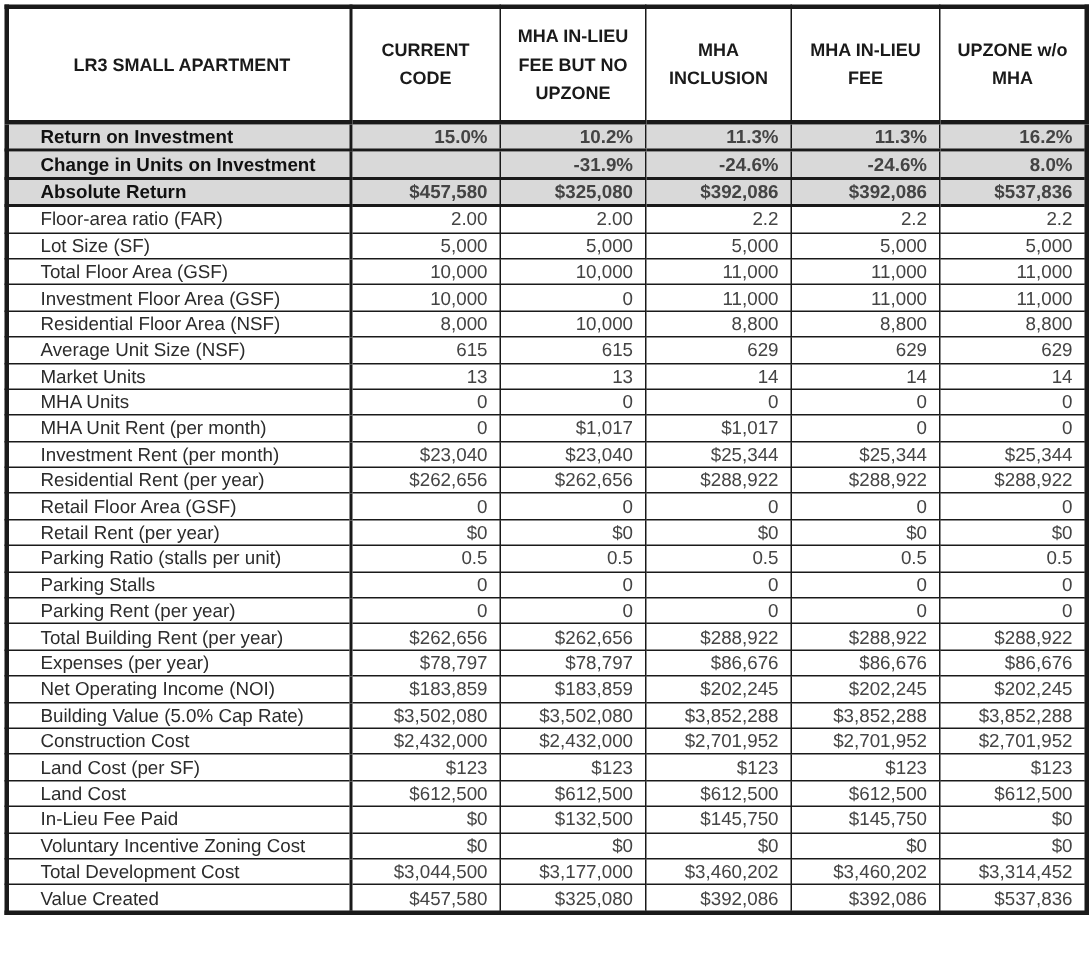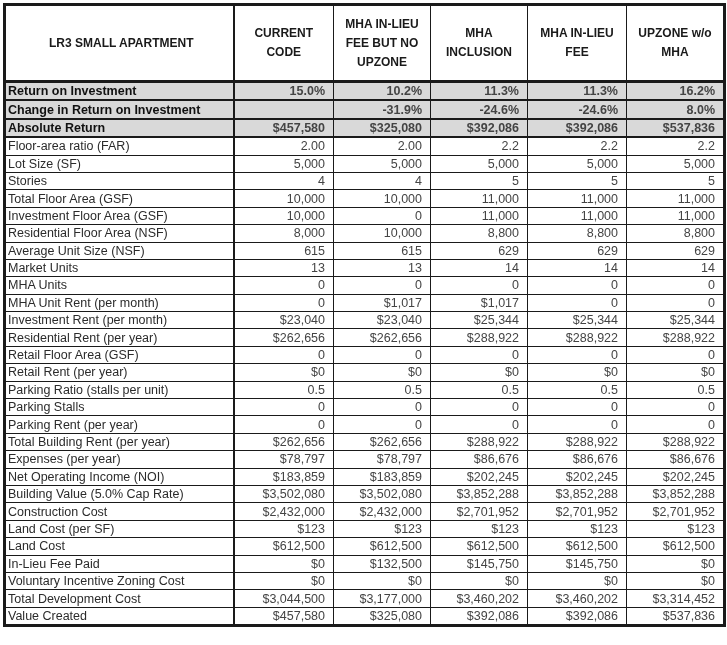--- a/index.html
+++ b/index.html
@@ -36,21 +36,21 @@
   #sheet th:first-child, #sheet td:first-child { border-right: 2px solid #1a1a1a; }
   #sheet td {
     height: 16.4px;
     font-size: 12.5px;
     line-height: 16px;
     border: 1px solid #1a1a1a;
     padding: 0 8px 0 8px;
     white-space: nowrap;
     overflow: hidden;
   }
-  #sheet td.label { text-align: left; padding-left: 2px; color: #2b2b2b; }
+  #sheet td.label { text-align: left; padding-left: 21px; color: #2b2b2b; }
   #sheet td.val { text-align: right; color: #444; }
   #sheet tr.summary td { background: #d9d9d9; border-bottom: 2px solid #1a1a1a; font-weight: bold; }
   #sheet tr.summary td.label { font-weight: bold; color: #111; }
 </style>
 </head>
 <body>
 
 <table id="sheet">
   <colgroup>
     <col class="c0">
@@ -73,21 +73,21 @@
   <tbody id="tbody">
       <tr class="summary">
         <td class="label">Return on Investment</td>
         <td class="val">15.0%</td>
         <td class="val">10.2%</td>
         <td class="val">11.3%</td>
         <td class="val">11.3%</td>
         <td class="val">16.2%</td>
       </tr>
       <tr class="summary">
-        <td class="label">Change in Return on Investment</td>
+        <td class="label">Change in Units on Investment</td>
         <td class="val"></td>
         <td class="val">-31.9%</td>
         <td class="val">-24.6%</td>
         <td class="val">-24.6%</td>
         <td class="val">8.0%</td>
       </tr>
       <tr class="summary">
         <td class="label">Absolute Return</td>
         <td class="val">$457,580</td>
         <td class="val">$325,080</td>
@@ -105,28 +105,20 @@
       </tr>
       <tr>
         <td class="label">Lot Size (SF)</td>
         <td class="val">5,000</td>
         <td class="val">5,000</td>
         <td class="val">5,000</td>
         <td class="val">5,000</td>
         <td class="val">5,000</td>
       </tr>
       <tr>
-        <td class="label">Stories</td>
-        <td class="val">4</td>
-        <td class="val">4</td>
-        <td class="val">5</td>
-        <td class="val">5</td>
-        <td class="val">5</td>
-      </tr>
-      <tr>
         <td class="label">Total Floor Area (GSF)</td>
         <td class="val">10,000</td>
         <td class="val">10,000</td>
         <td class="val">11,000</td>
         <td class="val">11,000</td>
         <td class="val">11,000</td>
       </tr>
       <tr>
         <td class="label">Investment Floor Area (GSF)</td>
         <td class="val">10,000</td>

